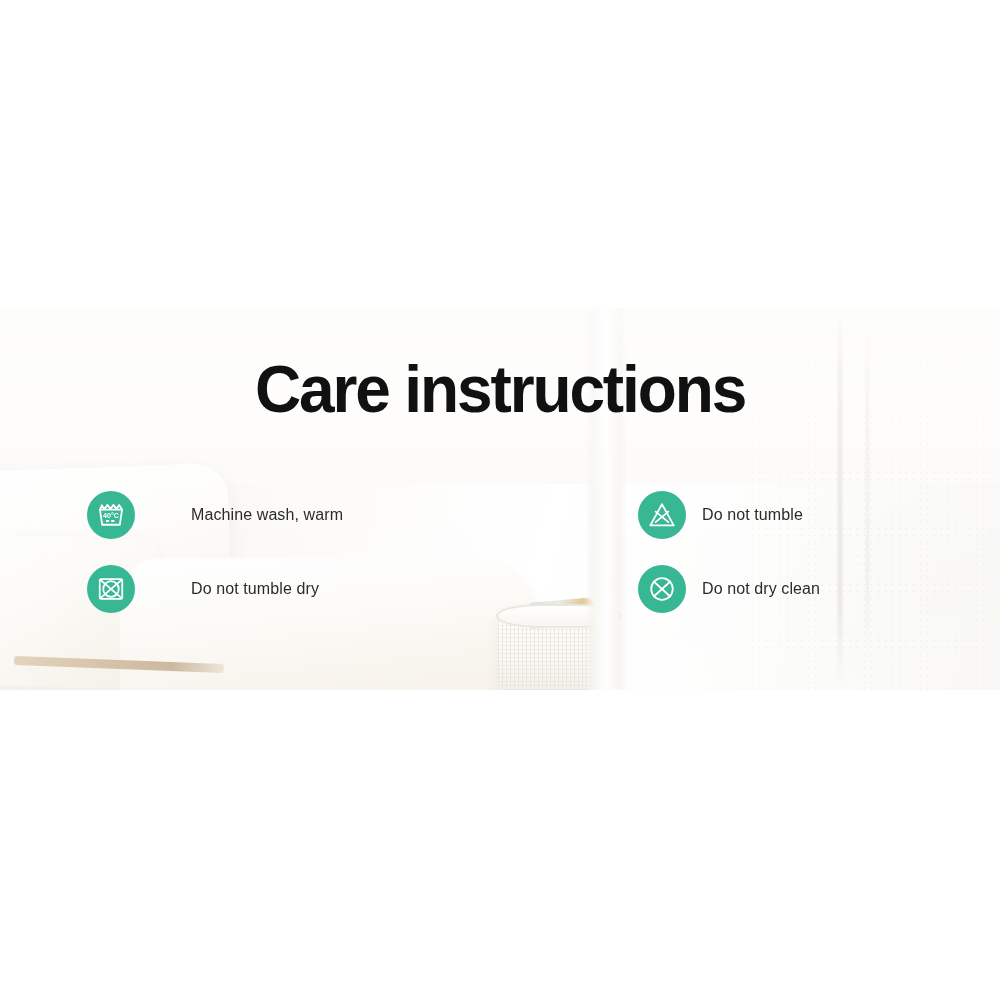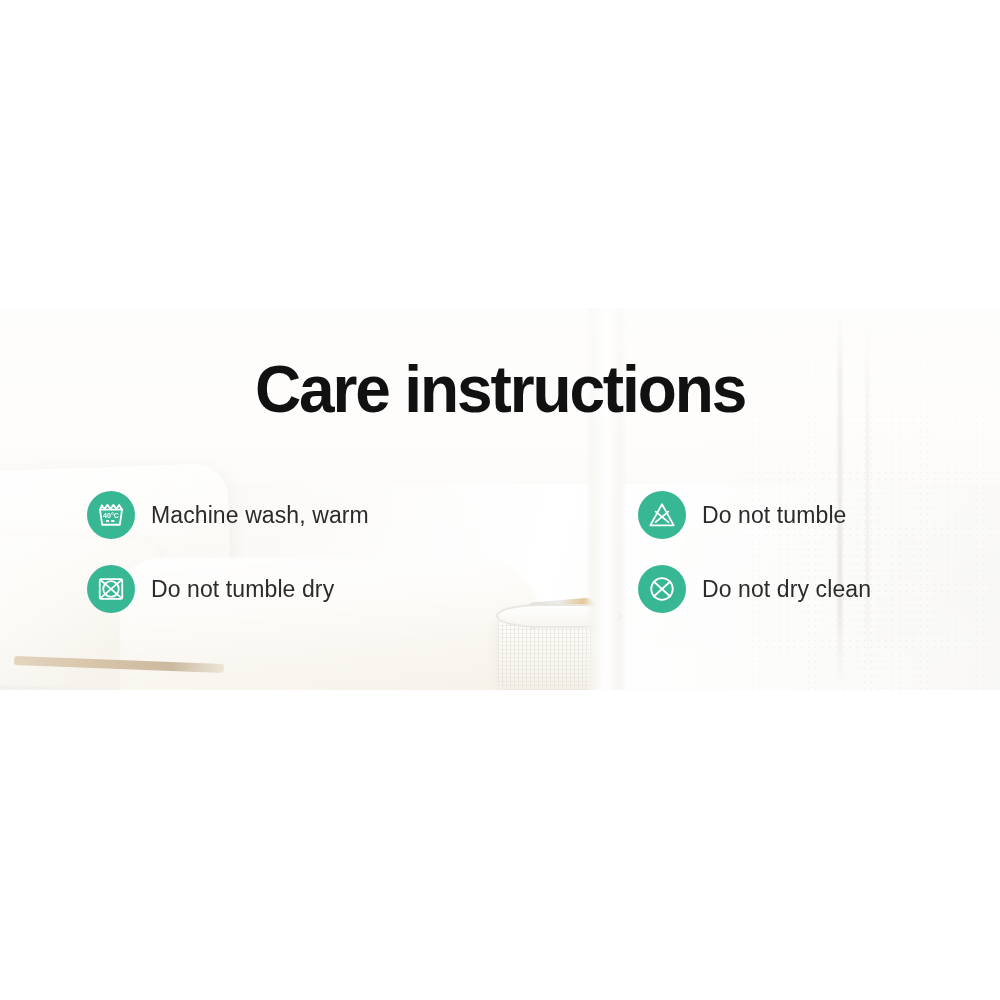--- a/index.html
+++ b/index.html
@@ -186,41 +186,41 @@
   }
   .row {
     display: flex;
     align-items: center;
     height: 74px;
   }
   .cell {
     display: flex;
     align-items: center;
   }
-  .cell.c1 { width: 318px; padding-left: 87px; box-sizing: border-box; }
+  .cell.c1 { width: 318px; padding-left: 87px; box-sizing: border-box; gap: 40px; }
   .cell.c2 { width: 318px; padding-left: 320px; box-sizing: border-box; }
   .cell.c3 { width: 364px; padding-left: 637px; box-sizing: border-box; }
 
   .badge {
     width: 48px;
     height: 48px;
     border-radius: 50%;
     background: #38b794;
     flex: 0 0 48px;
     display: flex;
     align-items: center;
     justify-content: center;
   }
   .badge svg { display: block; }
 
   .label {
     margin-left: 16px;
     font-family: "Liberation Sans", sans-serif;
     font-weight: 400;
-    font-size: 23px;
+    font-size: 16px;
     color: #2b2b2b;
     white-space: nowrap;
     letter-spacing: .1px;
   }
 </style>
 </head>
 <body>
 
 <div class="page">
 

